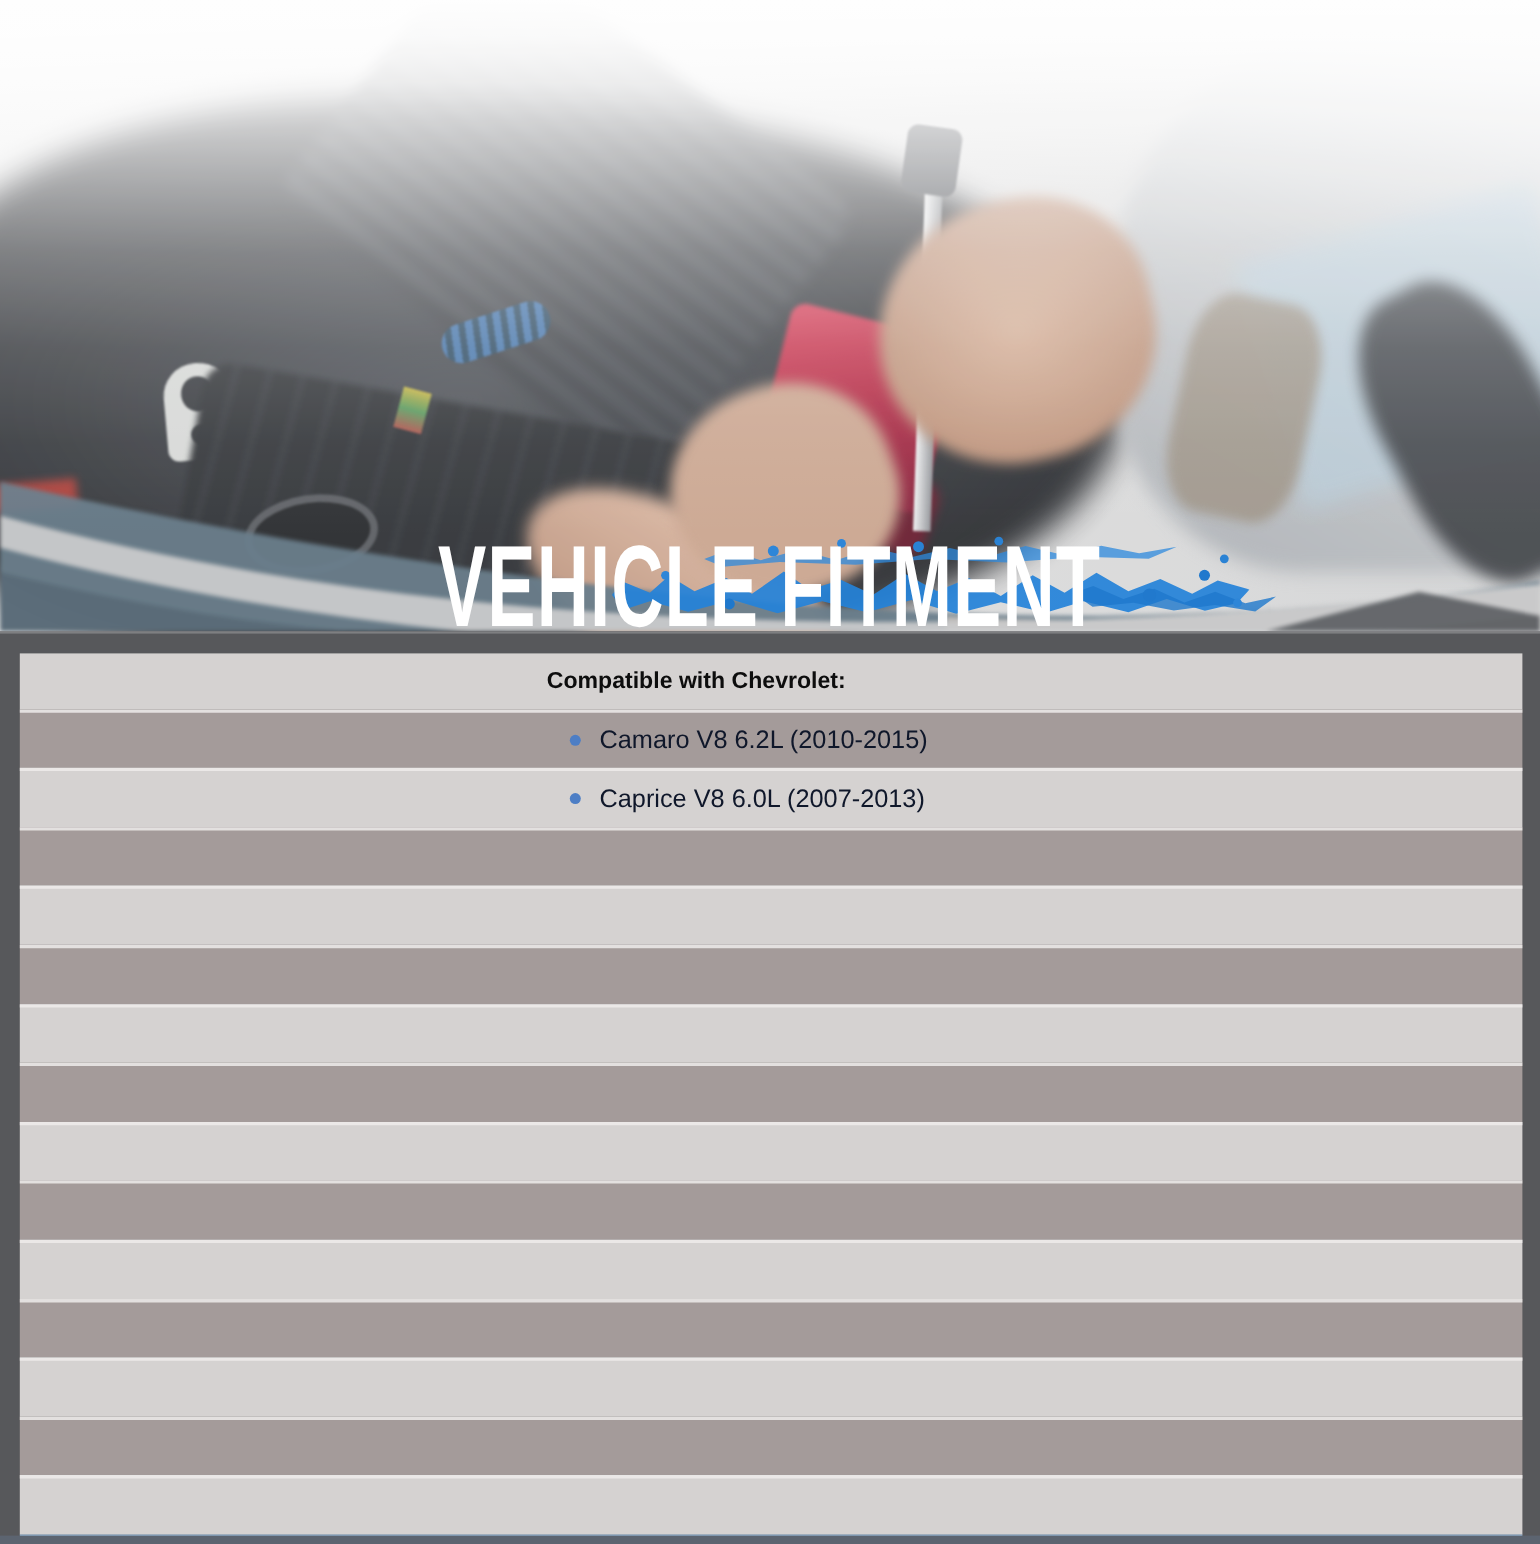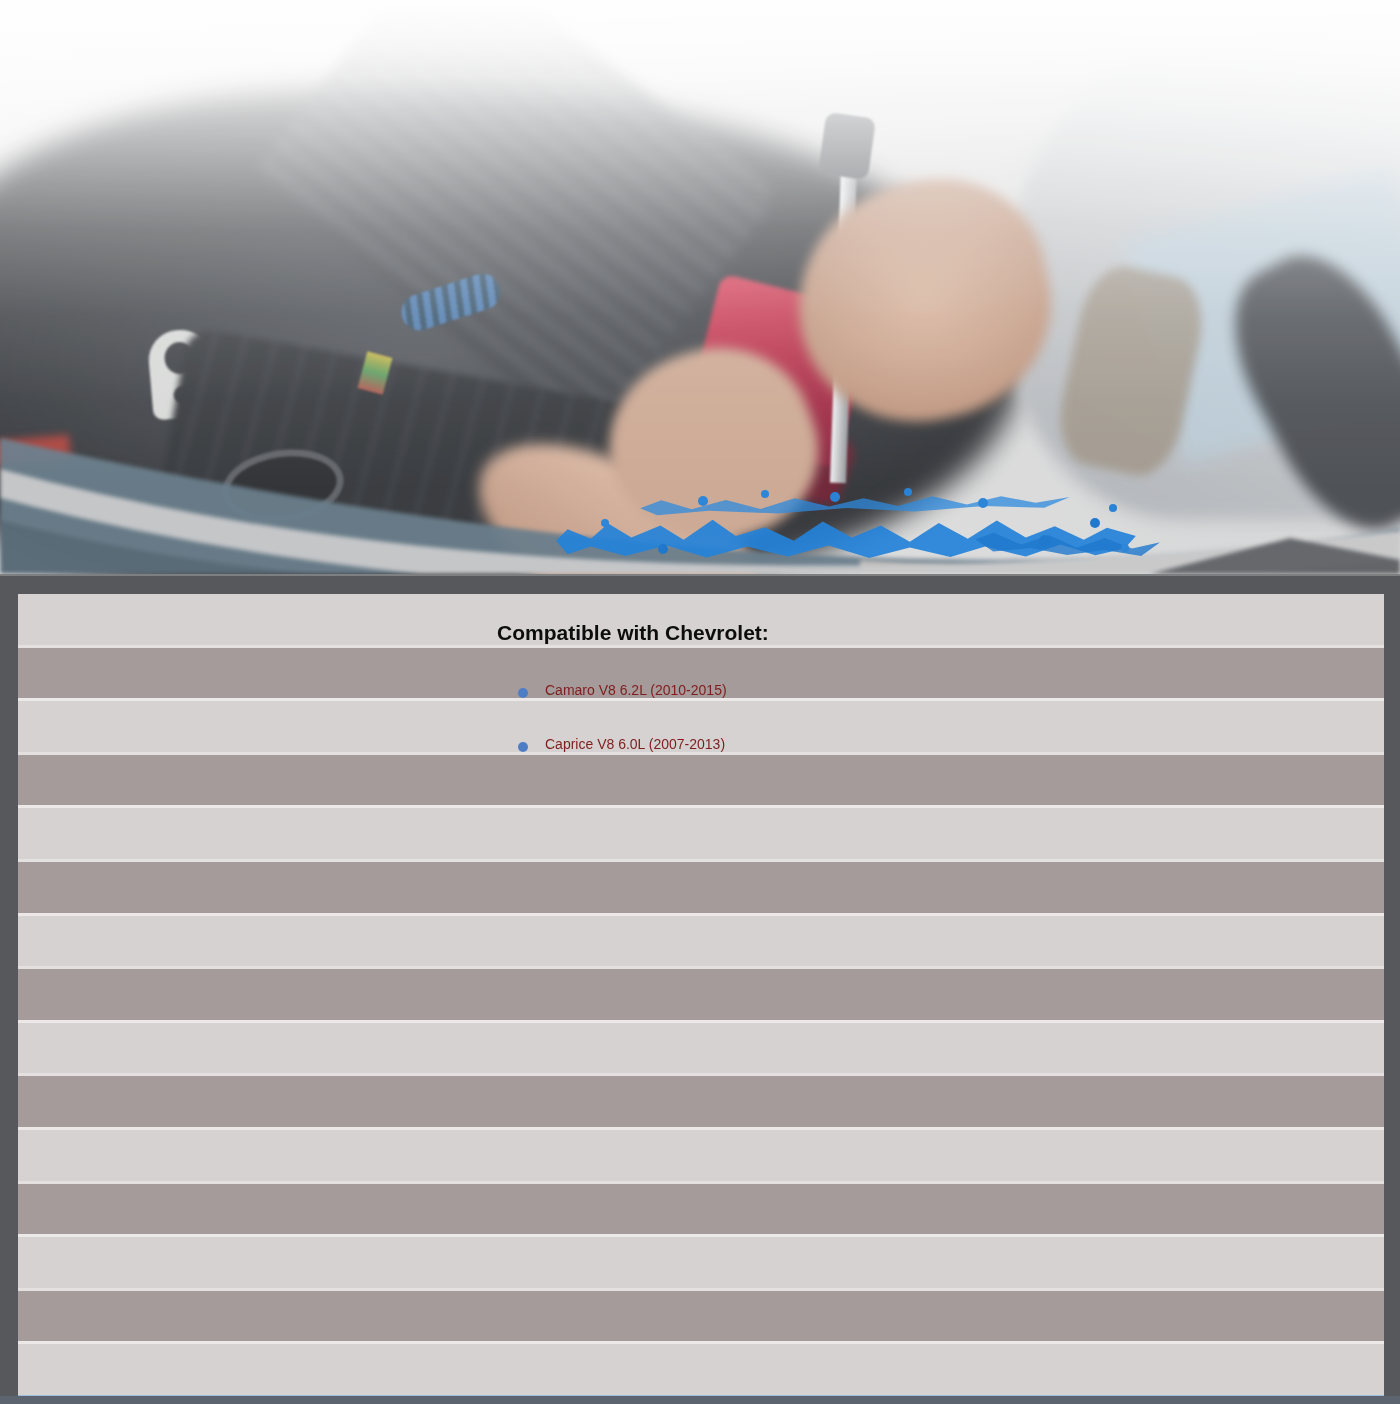--- a/index.html
+++ b/index.html
@@ -115,28 +115,28 @@
   .hero-title{ display:inline-block; font-size:70px; font-weight:700; line-height:1; color:#ffffff;
     letter-spacing:1px; transform:scale(0.94,1.5); transform-origin:50% 8%; white-space:nowrap; }
 
   
   .panel{ position:absolute; left:0; top:574px; width:1400px; height:830px; background:#57585b;
     border-top:2px solid #7e7f81; }
   .panel-bottom-strip{ position:absolute; left:0; bottom:0; width:100%; height:8px; background:#5c6470; }
 
   .table{ position:absolute; left:18px; top:18px; width:1366px; height:801px;
     display:flex; flex-direction:column; }
-  .row{ flex:1; display:flex; align-items:flex-end; }
+  .row{ flex:1; display:flex; align-items:center; }
   .row + .row{ border-top:3px solid rgba(238,236,235,.85); }
   .table .row:nth-child(odd){ background:#d5d2d1; }
   .table .row:nth-child(even){ background:#a49b9a; }
 
   .header-text{ margin-left:479px; font-size:21px; font-weight:700; color:#0d0d0d; }
   .bullet{ margin-left:500px; width:10px; height:10px; border-radius:50%; background:#4d7ec5; flex:none; }
-  .item-text{ margin-left:17px; font-size:14px; color:#7f1d1d; }
+  .item-text{ margin-left:17px; font-size:23px; color:#0f172a; }
 
   .bottom-accent-line{ position:absolute; left:18px; top:819px; width:1366px; height:5px;
     background:linear-gradient(180deg,#a9c7e3 0%,#7ba3c9 40%,#4d7aa8 100%); }
 </style>
 </head>
 <body>
 
 <div class="canvas">
 
   <div class="hero">
@@ -170,20 +170,23 @@
     </svg>
 
     <div class="haze"></div>
     <div class="haze2"></div>
 
     <div class="paint-streak-main"></div>
     <div class="paint-streak-upper"></div>
     <div class="paint-streak-right"></div>
     <div class="paint-speckles"></div>
 
+    <div class="title-wrap">
+      <div class="hero-title">VEHICLE FITMENT</div>
+    </div>
   </div>
 
   <div class="panel">
     <div class="table">
       <div class="row">
         <span class="header-text">Compatible with Chevrolet:</span>
       </div>
       <div class="row">
         <span class="bullet"></span>
         <span class="item-text">Camaro V8 6.2L (2010-2015)</span>

